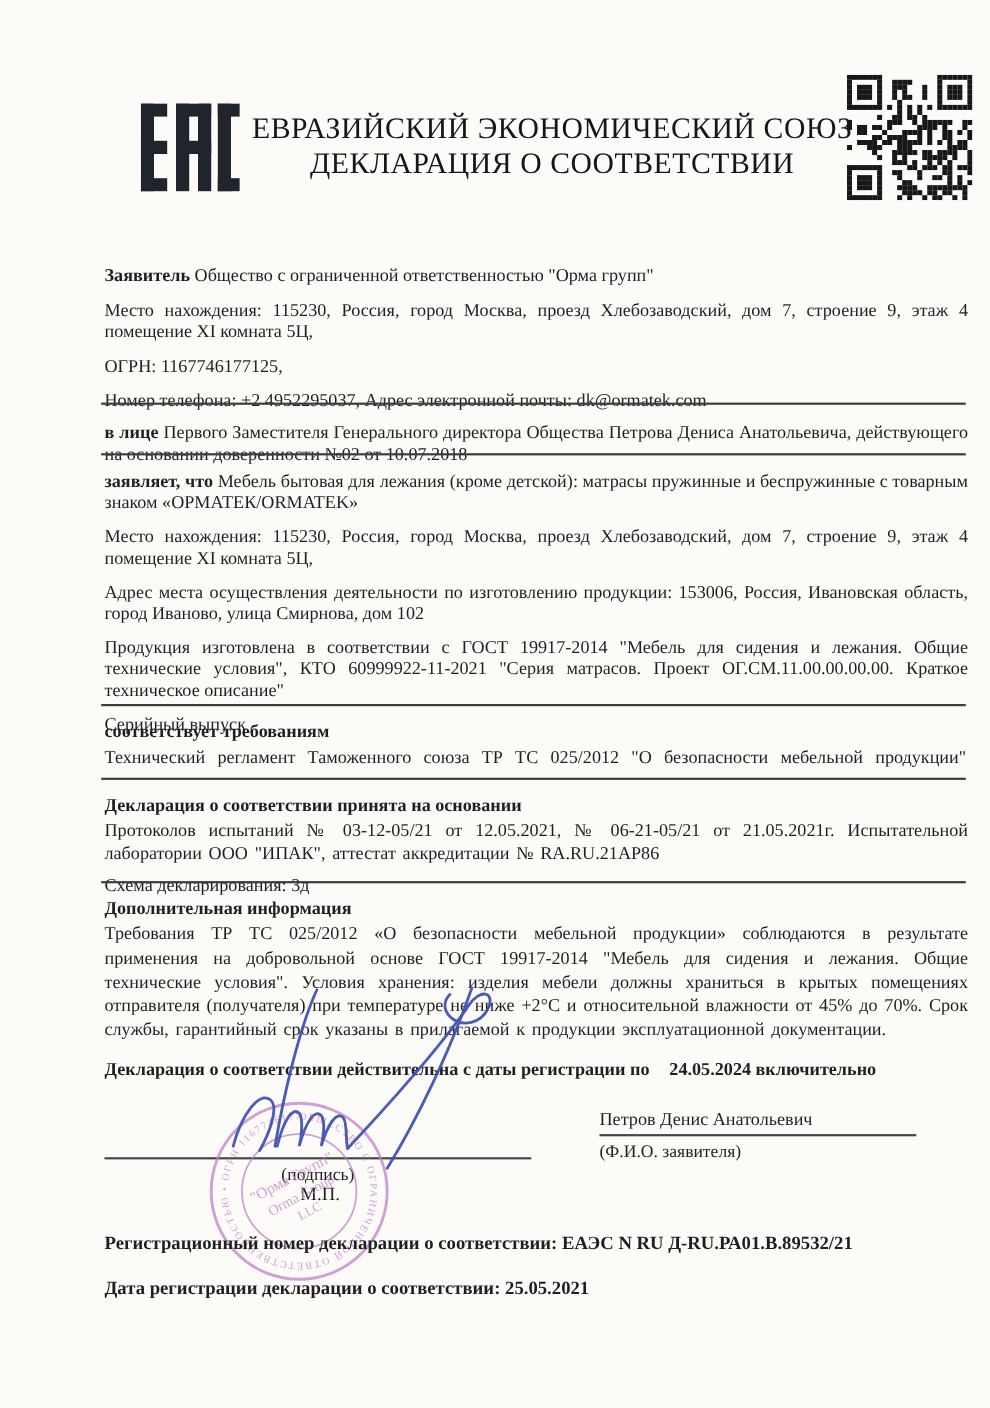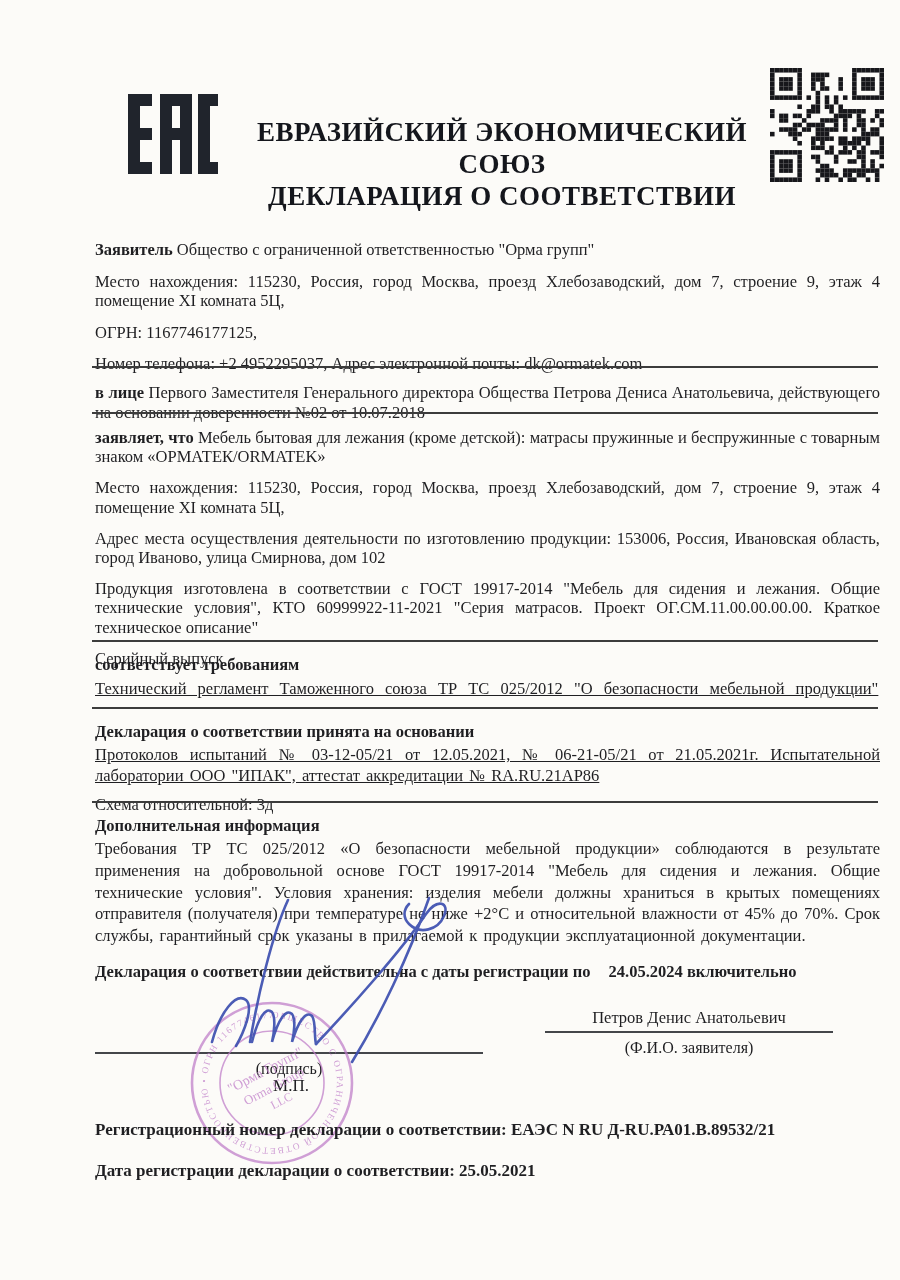--- a/index.html
+++ b/index.html
@@ -10,32 +10,32 @@
     color:var(--ink,#1f1f22);overflow:hidden;
   }
   .abs{position:absolute;}
   .b{font-weight:bold;}
   p{margin:0;}
   .block{left:95px;width:785px;font-size:16.5px;}
   .block p{text-align:justify;margin-top:12px;}
   .lh195 p{line-height:19.5px;}
   .lh192 p{line-height:19.2px;}
   .lh20 p{line-height:20px;}
-  .lh21 p{line-height:21px;text-decoration:underline;}
+  .lh21 p{line-height:21px;}
   .lh218 p{line-height:21.8px;}
   .rule{position:absolute;left:92px;width:786px;height:2px;background:var(--divider,#3c3c3c);}
   .heading{font-weight:bold;text-align:left !important;}
-  .title-block{left:222px;top:116px;width:560px;text-align:center;
-    font-weight:bold;font-size:27px;line-height:32px;letter-spacing:.5px;color:var(--title,#14161c);}
+  .title-block{left:222px;top:100px;width:560px;text-align:center;
+    font-weight:normal;font-size:27px;line-height:32px;letter-spacing:.5px;color:var(--title,#14161c);}
   .wspace7 p{word-spacing:7px;}
   .wspace2 p{word-spacing:2px;}
   .validity{left:95px;top:962px;width:785px;font-size:16.5px;font-weight:bold;}
   .validity .vdate{margin-left:18px;}
   .sig-left{left:95px;top:1031px;width:388px;border-top:2px solid #44464a;text-align:center;margin-top:21px;}
-  .sig-right{left:545px;top:1006px;width:288px;text-align:center;}
+  .sig-right{left:545px;top:1006px;width:288px;text-align:left;}
   .sig-right .name{font-size:16.5px;line-height:24px;}
   .sig-right .nline{border-top:2px solid #44464a;margin-top:1px;}
   .caption{font-size:16px;line-height:22px;padding-top:4px;}
   .mp{left:256px;top:1076px;width:70px;text-align:center;font-size:17px;}
   .reg{left:95px;width:785px;font-size:17px;font-weight:bold;}
   .qr-holder{left:770px;top:68px;width:114px;height:114px;}
   .eac-holder{left:128px;top:94px;width:90px;height:80px;}
   .stamp-holder{left:177px;top:988px;width:190px;height:190px;opacity:.72;pointer-events:none;}
   .signature-holder{left:170px;top:878px;width:370px;height:205px;pointer-events:none;}
   .stamp-holder text{font-family:"Liberation Serif",serif;}
@@ -397,21 +397,21 @@
 
   <div class="rule" style="top:707px"></div>
 
   <div class="abs block" style="top:710px">
     <p class="heading" style="line-height:20px">Декларация о соответствии принята на основании</p>
   </div>
   <div class="abs block lh21 wspace2" style="top:732px">
     <p>Протоколов испытаний № 03-12-05/21 от 12.05.2021, № 06-21-05/21 от 21.05.2021г. Испытательной лаборатории ООО "ИПАК", аттестат аккредитации № RA.RU.21АР86</p>
   </div>
   <div class="abs block" style="top:783px">
-    <p style="text-align:left">Схема относительной: 3д</p>
+    <p style="text-align:left">Схема декларирования: 3д</p>
   </div>
 
   <div class="rule" style="top:801px"></div>
 
   <div class="abs block" style="top:804px">
     <p class="heading" style="line-height:20px">Дополнительная информация</p>
   </div>
   <div class="abs block lh218 wspace2" style="top:826px">
     <p>Требования ТР ТС 025/2012 «О безопасности мебельной продукции» соблюдаются в результате применения на добровольной основе ГОСТ 19917-2014 "Мебель для сидения и лежания. Общие технические условия". Условия хранения: изделия мебели должны храниться в крытых помещениях отправителя (получателя) при температуре не ниже +2°С и относительной влажности от 45% до 70%. Срок службы, гарантийный срок указаны в прилагаемой к продукции эксплуатационной документации.</p>
   </div>

